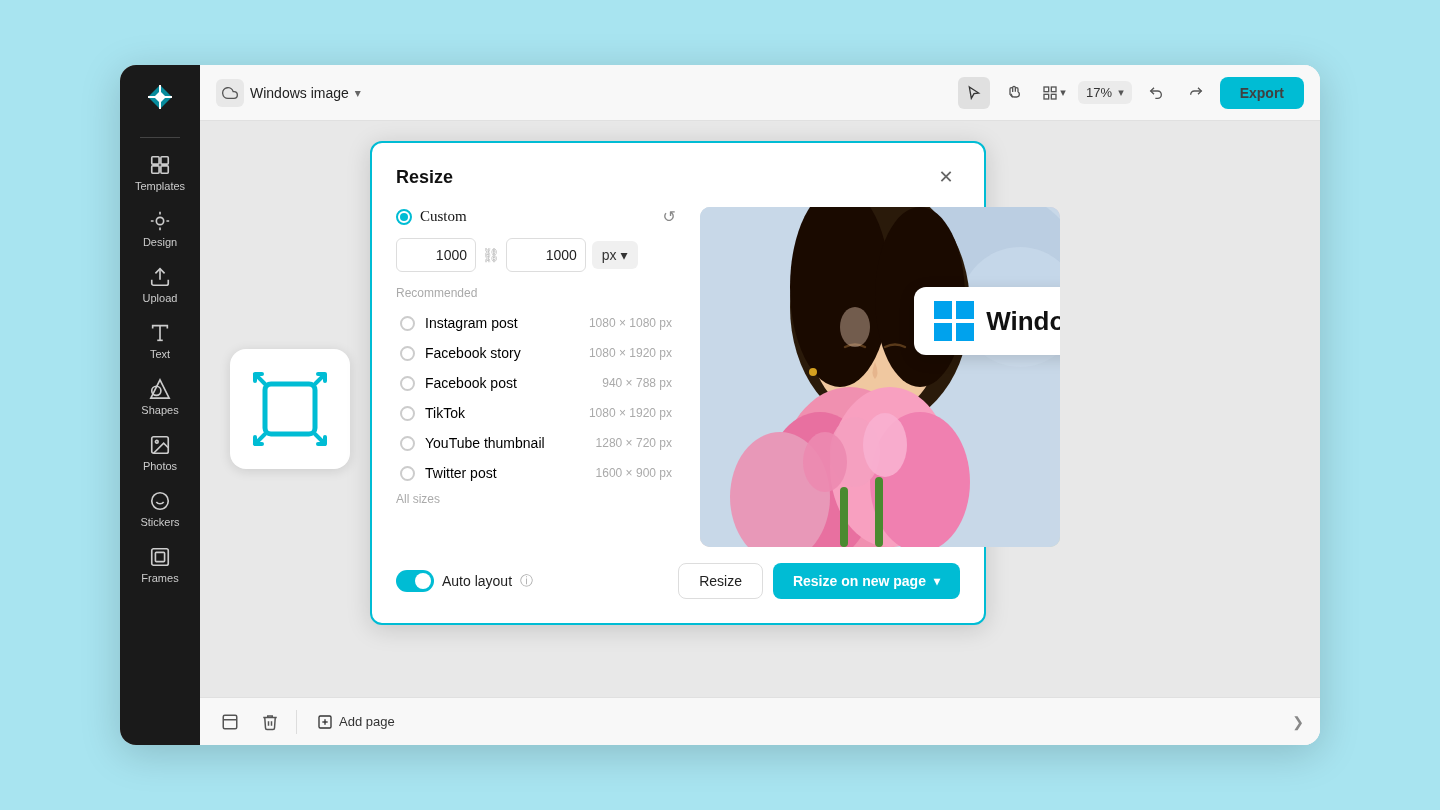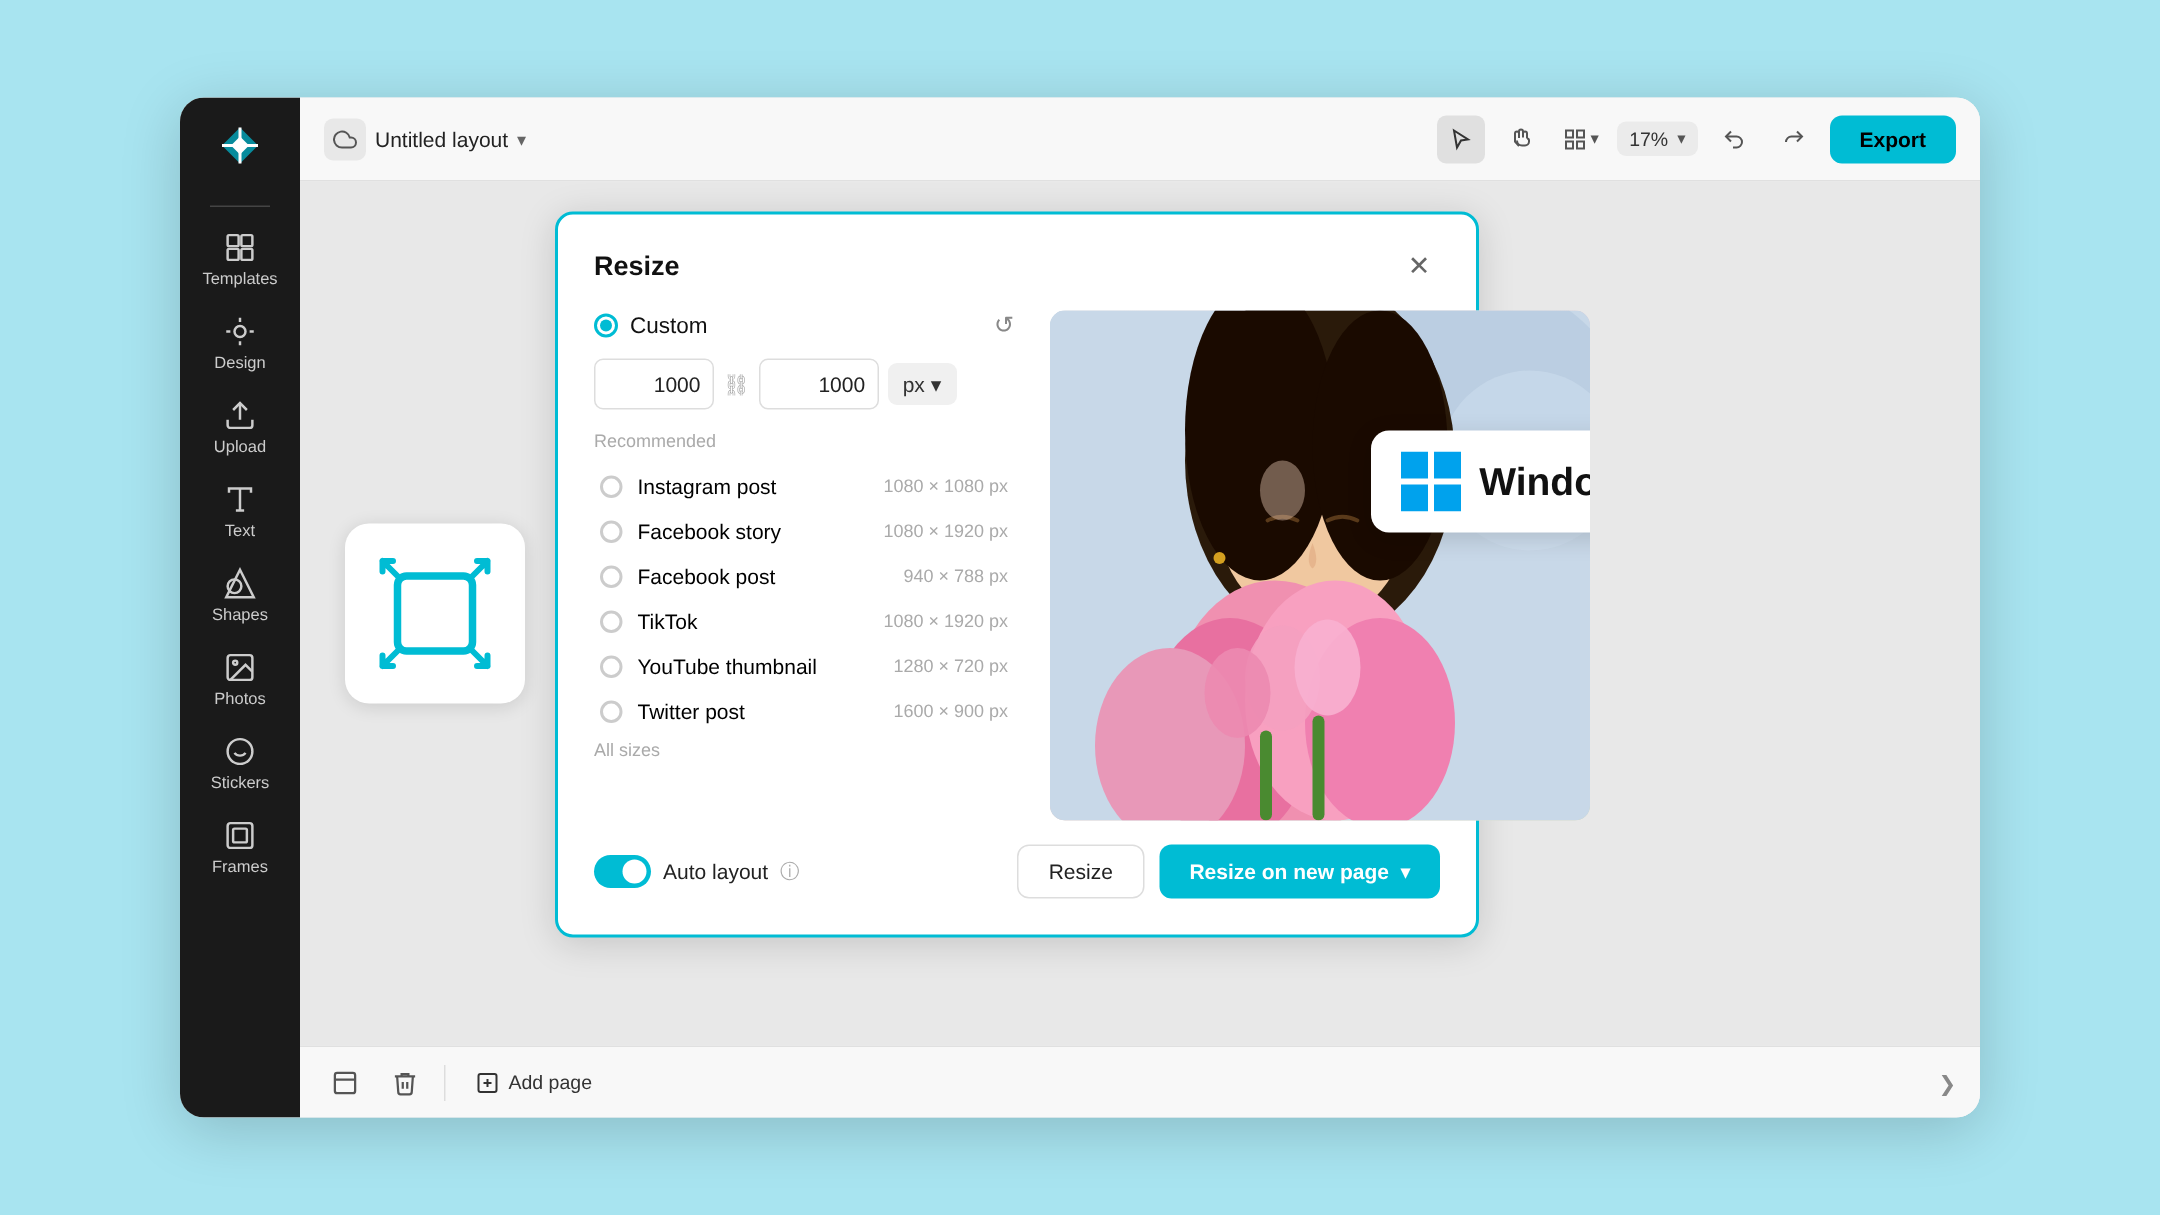--- a/index.html
+++ b/index.html
@@ -135,21 +135,21 @@
       font-size: 13px;
       color: #333;
     }
     .header-right {
       display: flex;
       align-items: center;
       gap: 8px;
     }
     .export-btn {
       background: #00bcd4;
-      color: #000000;
+      color: #404040;
       border: none;
       border-radius: 8px;
       padding: 8px 20px;
       font-size: 14px;
       font-weight: 600;
       cursor: pointer;
     }
     
     .canvas-area {
       flex: 1;
@@ -218,20 +218,21 @@
       gap: 24px;
     }
     .modal-left {
       flex: 0 0 280px;
     }
     .custom-row {
       display: flex;
       align-items: center;
       gap: 8px;
       margin-bottom: 12px;
+      font-family: Liberation Serif, serif;
     }
     .radio-custom {
       width: 16px;
       height: 16px;
       border-radius: 50%;
       border: 2px solid #00bcd4;
       background: white;
       display: flex;
       align-items: center;
       justify-content: center;
@@ -562,21 +563,21 @@
 
   <div class="main-content">
 
     <div class="header">
       <div class="header-left">
         <div class="header-icon">
           <svg width="16" height="16" viewBox="0 0 24 24" fill="none" stroke="#555" stroke-width="2">
             <path d="M18 10h-1.26A8 8 0 1 0 9 20h9a5 5 0 0 0 0-10z"></path>
           </svg>
         </div>
-        <span class="header-title">Untitled layout</span>
+        <span class="header-title">Windows image</span>
         <span class="header-chevron">▾</span>
       </div>
       <div class="header-center">
         <button class="tool-btn active">
           <svg width="16" height="16" viewBox="0 0 24 24" fill="none" stroke="#333" stroke-width="2">
             <path d="M5 3l14 9-7 1-4 7z"></path>
           </svg>
         </button>
         <button class="tool-btn">
           <svg width="16" height="16" viewBox="0 0 24 24" fill="none" stroke="#555" stroke-width="2">

